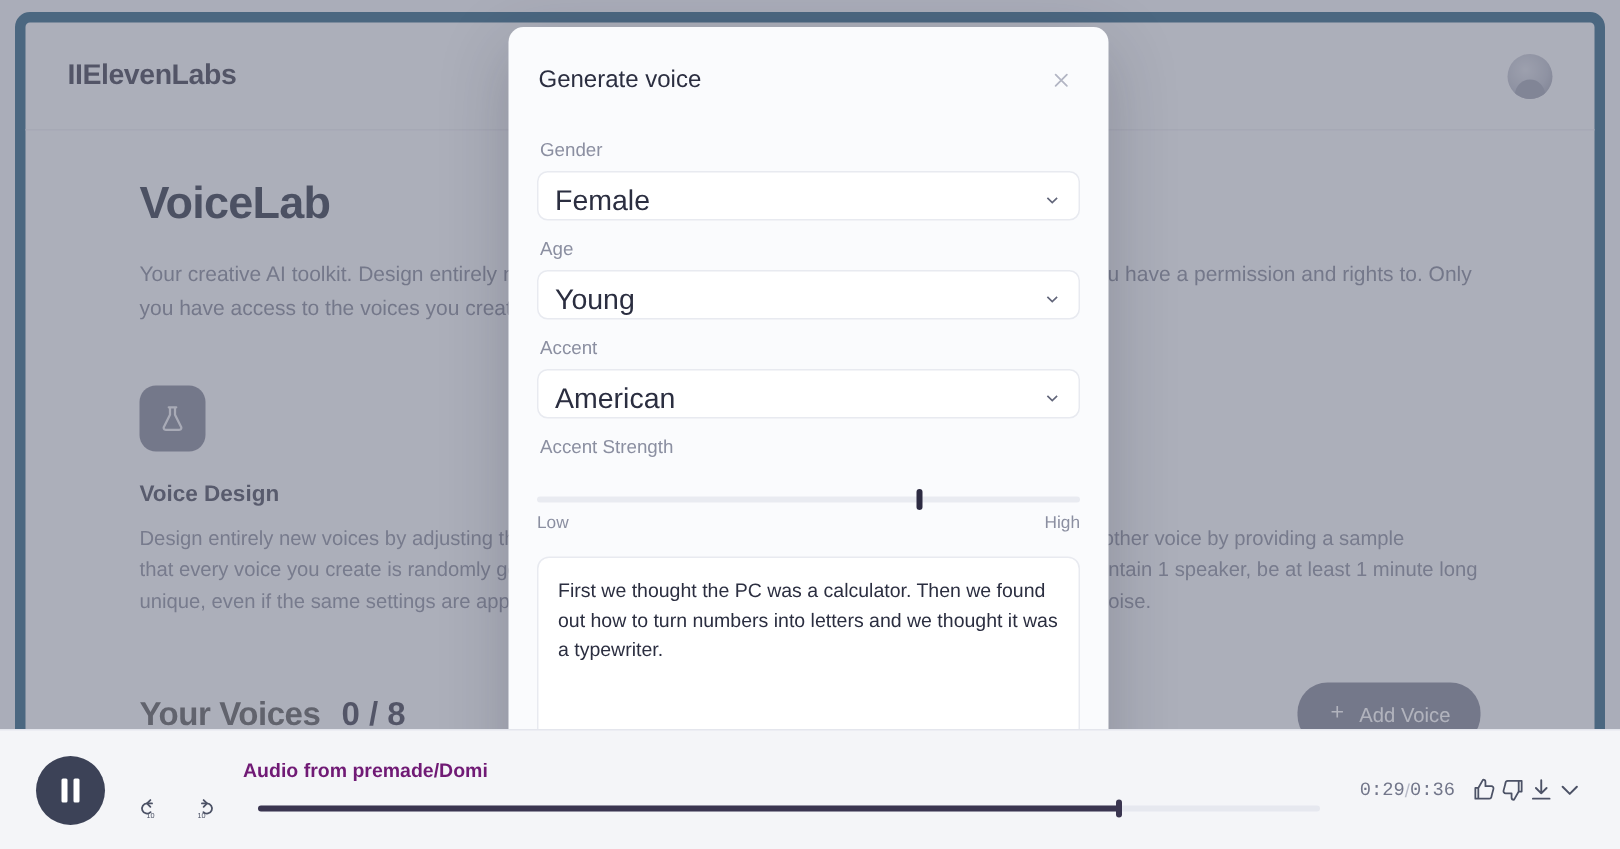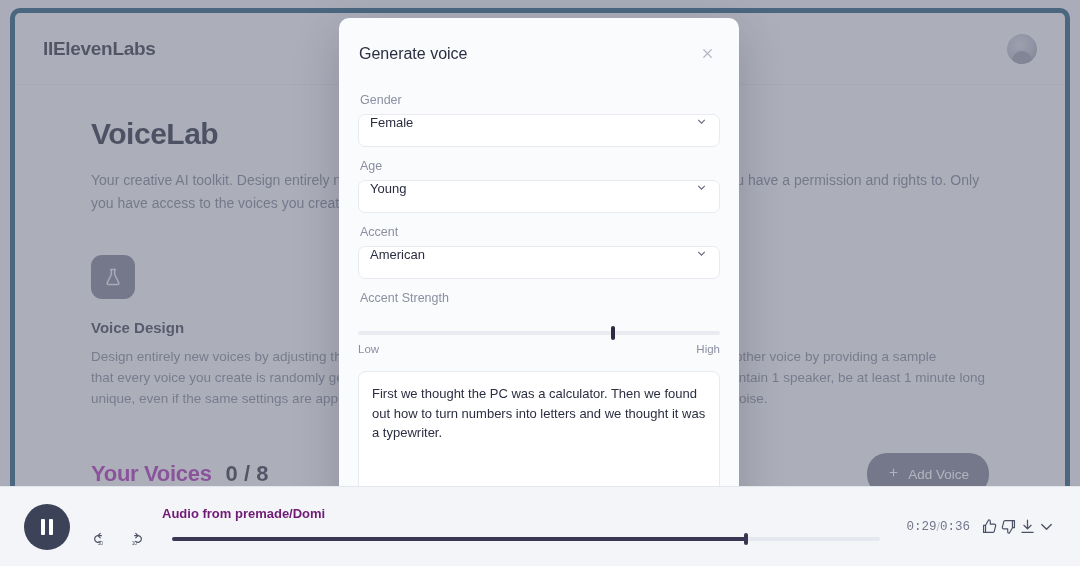--- a/index.html
+++ b/index.html
@@ -19,21 +19,21 @@
     position: absolute; inset: 0;
     background: rgba(120,124,142,0.58);
     z-index: 50;
   }
 
   .app-shell {
     position: absolute;
     left: 10px; top: 8px; right: 10px; bottom: 0px;
     background: #f4f5f8;
     border-radius: 10px 10px 0 0;
-    border: 5px solid #0c4a6e;
+    border: 7px solid #0c4a6e;
   }
 
   
   .topbar {
     position: relative;
     height: 72px;
     border-bottom: 1px solid #e4e6ed;
     display: flex; align-items: center;
     padding: 0 28px;
   }
@@ -90,21 +90,21 @@
     font-size: 15px; font-weight: 700; color: #2b2e40; margin-bottom: 10px;
   }
   .card-desc {
     font-size: 13.5px; line-height: 21px; color: #767a8c;
   }
 
   .voices-head {
     display: flex; align-items: center; margin-top: 44px;
   }
   .voices-title {
-    font-size: 22px; font-weight: 700; color: #a21caf; letter-spacing: -0.3px;
+    font-size: 22px; font-weight: 700; color: #404040; letter-spacing: -0.3px;
   }
   .voices-count {
     font-size: 22px; font-weight: 700; color: #1f2133; margin-left: 14px;
   }
   .add-voice-btn {
     margin-left: auto;
     background: #6f7386; color: #fff;
     border: none; border-radius: 20px;
     height: 42px; padding: 0 20px;
     font-size: 13.5px; font-family: inherit;
@@ -138,23 +138,23 @@
   .modal-body { padding: 10px 19px 0 19px; }
 
   .field-label {
     font-size: 12.5px; color: #8b8fa1; margin: 12px 0 7px 2px;
   }
   .select-box {
     height: 33px; width: 362px;
     background: #fff;
     border: 1px solid #e8eaf0;
     border-radius: 7px;
-    display: flex; align-items: flex-start;
+    display: flex; align-items: flex-end;
     padding: 0 11px;
-    font-size: 13px; color: #2b2e40;
+    font-size: 19px; color: #2b2e40;
     cursor: pointer;
   }
   .select-box .chev { margin-left: auto; color: #62667a; }
 
   .slider-wrap { margin-top: 26px; width: 362px; position: relative; }
   .slider-track {
     height: 4px; background: #e9ebf1; border-radius: 2px; position: relative;
     cursor: pointer;
   }
   .slider-thumb {

